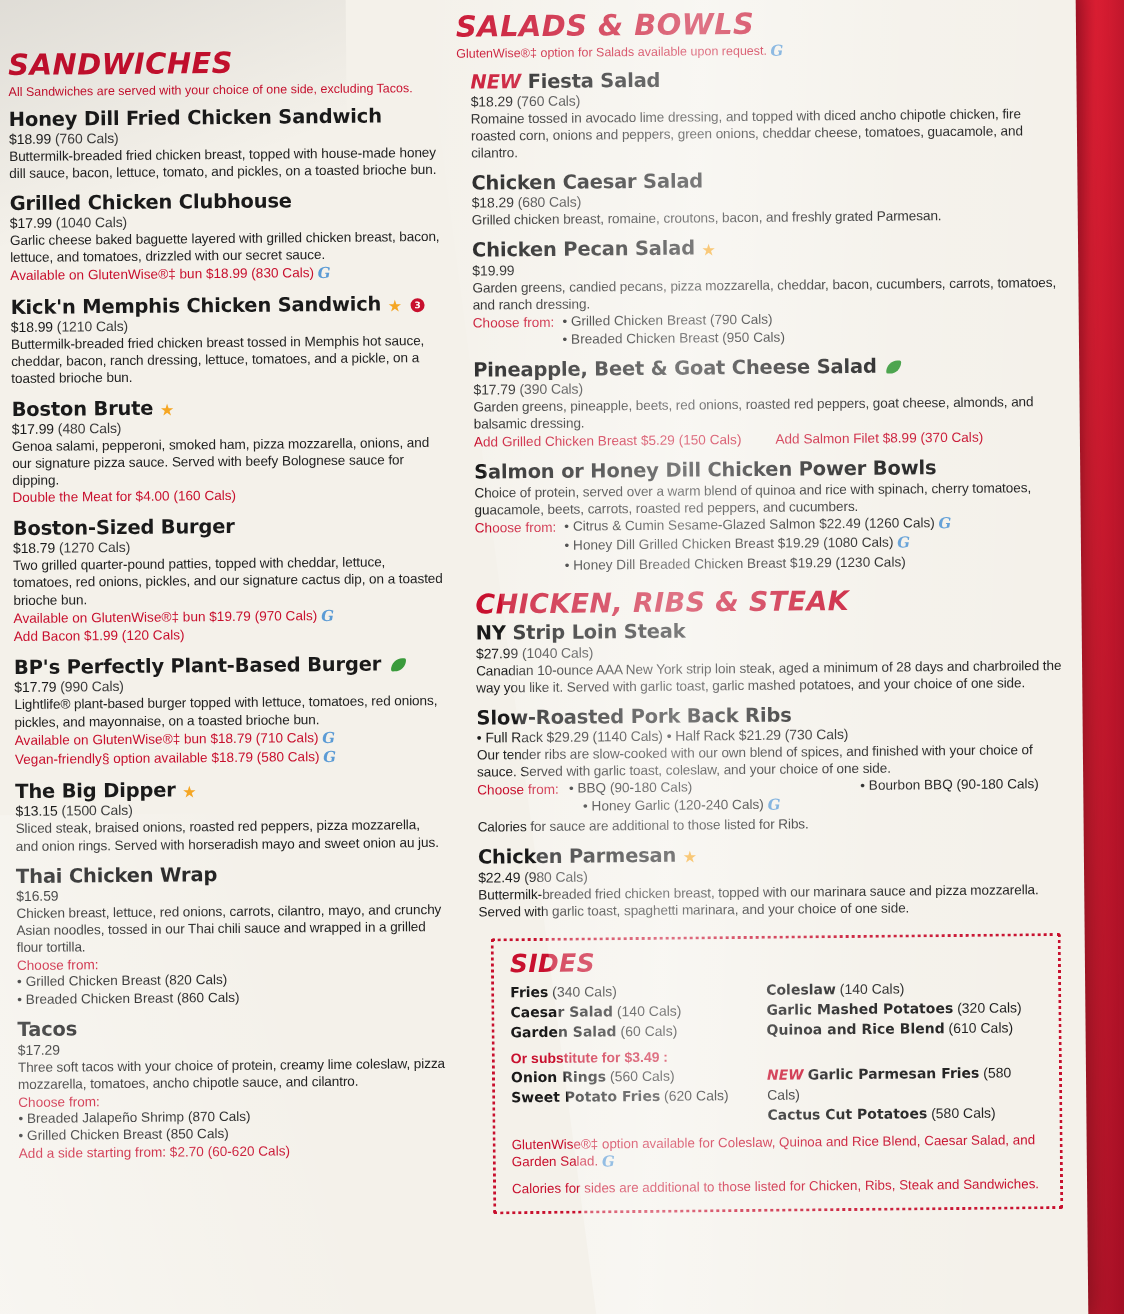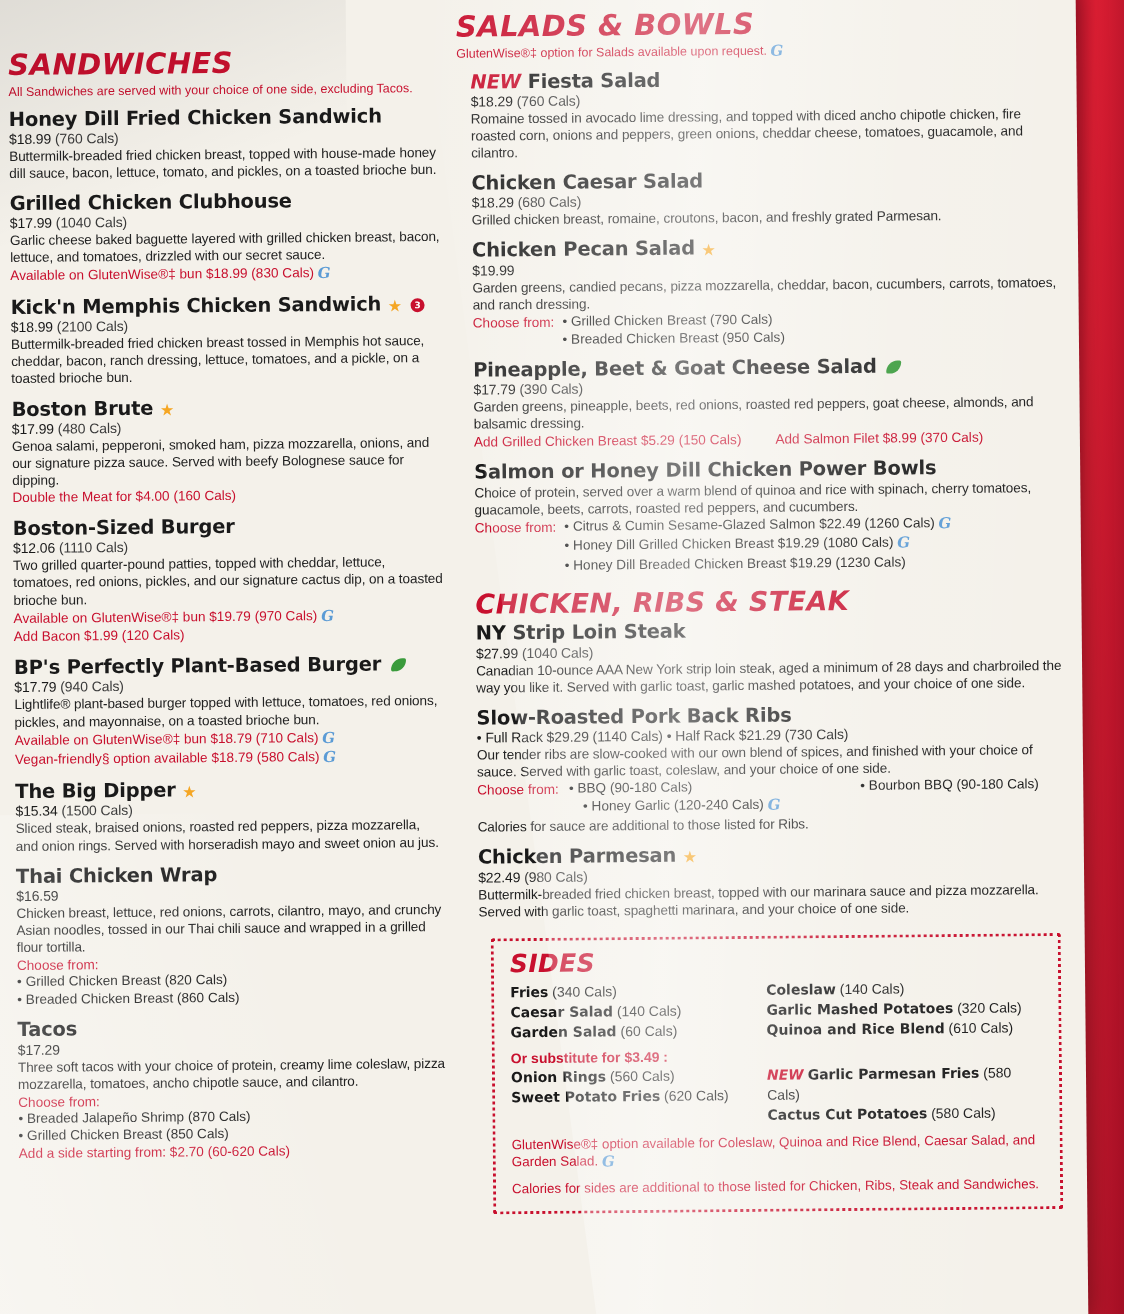--- a/index.html
+++ b/index.html
@@ -257,79 +257,79 @@
         </div>
 
         <div class="item">
           <div class="item-name">
             <span>Kick'n Memphis Chicken Sandwich</span>
             <span class="star">★</span>
             <span class="chili">3</span>
           </div>
           <div class="price-line">
             <span>$18.99</span>
-            <span class="cals">(2100 Cals)</span>
+            <span class="cals">(1210 Cals)</span>
           </div>
           <div class="desc">Buttermilk-breaded fried chicken breast tossed in Memphis hot sauce, cheddar, bacon, ranch dressing, lettuce, tomatoes, and a pickle, on a toasted brioche bun.</div>
         </div>
 
         <div class="item">
           <div class="item-name">
             <span>Boston Brute</span>
             <span class="star">★</span>
           </div>
           <div class="price-line">
             <span>$17.99</span>
             <span class="cals">(480 Cals)</span>
           </div>
           <div class="desc">Genoa salami, pepperoni, smoked ham, pizza mozzarella, onions, and our signature pizza sauce. Served with beefy Bolognese sauce for dipping.</div>
           <div class="red-line">Double the Meat for $4.00  (160 Cals)</div>
         </div>
 
         <div class="item">
           <div class="item-name">Boston-Sized Burger</div>
           <div class="price-line">
-            <span>$12.06</span>
-            <span class="cals">(1110 Cals)</span>
+            <span>$18.79</span>
+            <span class="cals">(1270 Cals)</span>
           </div>
           <div class="desc">Two grilled quarter-pound patties, topped with cheddar, lettuce, tomatoes, red onions, pickles, and our signature cactus dip, on a toasted brioche bun.</div>
           <div class="red-line">
             <span>Available on GlutenWise®‡ bun $19.79  (970 Cals)</span>
             <span class="gicon">G</span>
           </div>
           <div class="red-line">Add Bacon $1.99  (120 Cals)</div>
         </div>
 
         <div class="item">
           <div class="item-name">
             <span>BP's Perfectly Plant-Based Burger</span>
             <span class="leaf"></span>
           </div>
           <div class="price-line">
             <span>$17.79</span>
-            <span class="cals">(940 Cals)</span>
+            <span class="cals">(990 Cals)</span>
           </div>
           <div class="desc">Lightlife® plant-based burger topped with lettuce, tomatoes, red onions, pickles, and mayonnaise, on a toasted brioche bun.</div>
           <div class="red-line">
             <span>Available on GlutenWise®‡ bun $18.79  (710 Cals)</span>
             <span class="gicon">G</span>
           </div>
           <div class="red-line">
             <span>Vegan-friendly§ option available $18.79  (580 Cals)</span>
             <span class="gicon">G</span>
           </div>
         </div>
 
         <div class="item">
           <div class="item-name">
             <span>The Big Dipper</span>
             <span class="star">★</span>
           </div>
           <div class="price-line">
-            <span>$15.34</span>
+            <span>$13.15</span>
             <span class="cals">(1500 Cals)</span>
           </div>
           <div class="desc">Sliced steak, braised onions, roasted red peppers, pizza mozzarella, and onion rings. Served with horseradish mayo and sweet onion au jus.</div>
         </div>
 
         <div class="item">
           <div class="item-name">Thai Chicken Wrap</div>
           <div class="price-line">
             <span>$16.59</span>
           </div>

